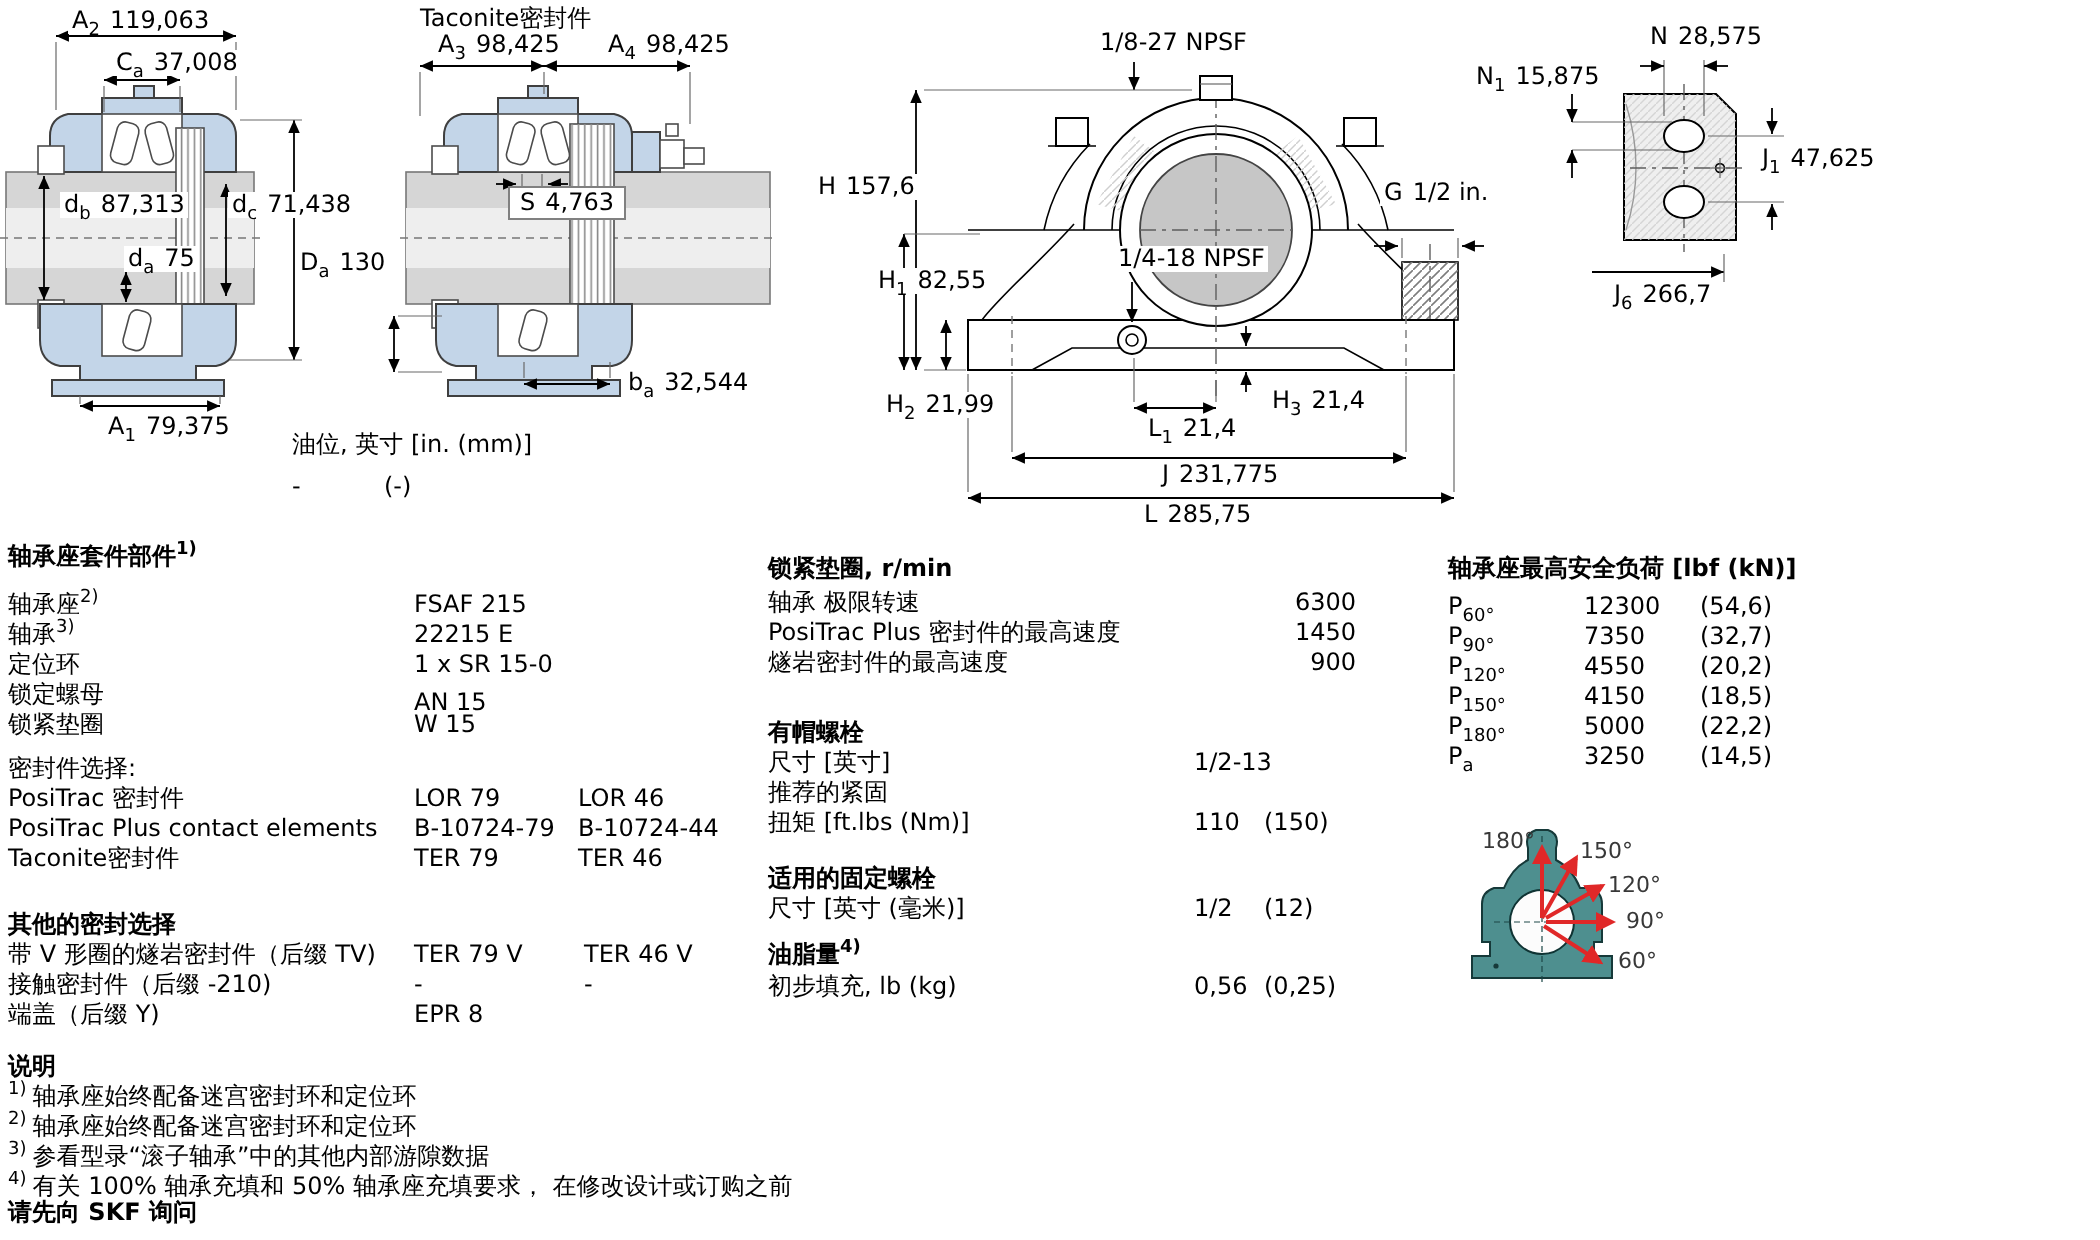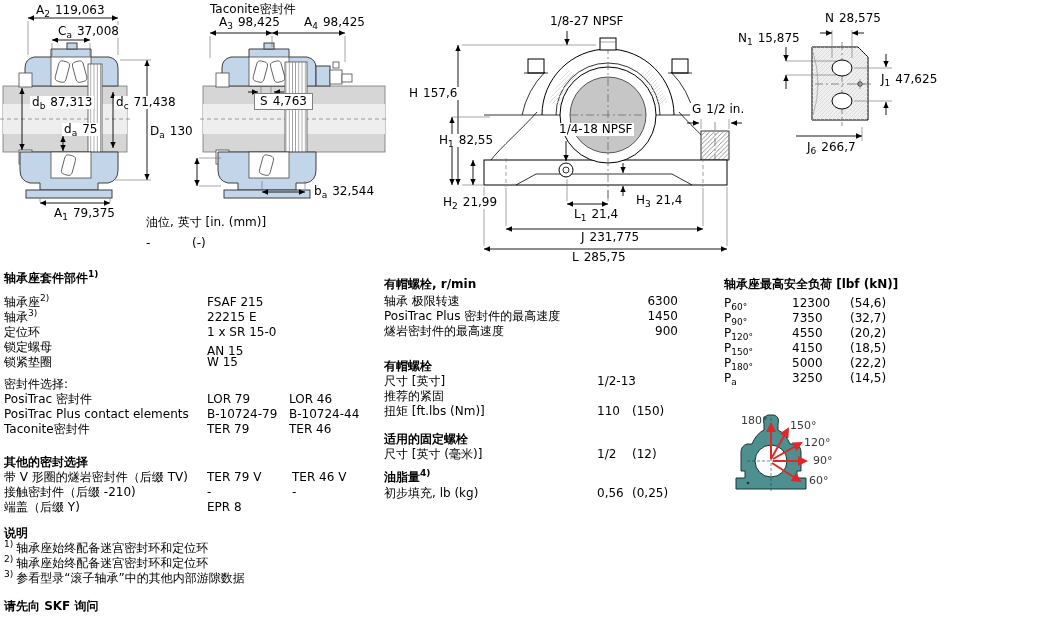--- a/index.html
+++ b/index.html
@@ -233,21 +233,21 @@
 <span class="t wb" style="left:312px;top:185px"><span>b</span><sub>a</sub><span class="dv">32,544</span></span>
 
 <span class="t" style="left:146px;top:215px">油位, 英寸 [in. (mm)]</span>
 <span class="t" style="left:146px;top:236px">-</span>
 <span class="t" style="left:192px;top:236px">(-)</span>
 
 <span class="t wb" style="left:548px;top:15px">1/8-27 NPSF</span>
 <span class="t wb" style="left:407px;top:87px"><span>H</span><span class="dv">157,6</span></span>
 <span class="t wb" style="left:437px;top:134px"><span>H</span><sub>1</sub><span class="dv">82,55</span></span>
 <span class="t wb" style="left:557px;top:123px">1/4-18 NPSF</span>
-<span class="t wb" style="left:690px;top:103px"><span>G</span><span class="dv">1/2 in.</span></span>
+<span class="t wb" style="left:690px;top:90px"><span>G</span><span class="dv">1/2 in.</span></span>
 <span class="t wb" style="left:441px;top:196px"><span>H</span><sub>2</sub><span class="dv">21,99</span></span>
 <span class="t wb" style="left:634px;top:194px"><span>H</span><sub>3</sub><span class="dv">21,4</span></span>
 <span class="t wb" style="left:572px;top:208px"><span>L</span><sub>1</sub><span class="dv">21,4</span></span>
 <span class="t wb" style="left:579px;top:231px"><span>J</span><span class="dv">231,775</span></span>
 <span class="t wb" style="left:570px;top:251px"><span>L</span><span class="dv">285,75</span></span>
 
 <span class="t wb" style="left:823px;top:12px"><span>N</span><span class="dv">28,575</span></span>
 <span class="t wb" style="left:736px;top:32px"><span>N</span><sub>1</sub><span class="dv">15,875</span></span>
 <span class="t wb" style="left:879px;top:73px"><span>J</span><sub>1</sub><span class="dv">47,625</span></span>
 <span class="t wb" style="left:805px;top:141px"><span>J</span><sub>6</sub><span class="dv">266,7</span></span>
@@ -282,23 +282,24 @@
 <span class="t" style="left:4px;top:485px">接触密封件（后缀 -210)</span>
 <span class="t" style="left:207px;top:485px">-</span>
 <span class="t" style="left:292px;top:485px">-</span>
 <span class="t" style="left:4px;top:500px">端盖（后缀 Y)</span>
 <span class="t" style="left:207px;top:500px">EPR 8</span>
 
 <span class="t b" style="left:4px;top:526px">说明</span>
 <span class="t" style="left:4px;top:541px"><sup>1)</sup><span class="nt">轴承座始终配备迷宫密封环和定位环</span></span>
 <span class="t" style="left:4px;top:556px"><sup>2)</sup><span class="nt">轴承座始终配备迷宫密封环和定位环</span></span>
 <span class="t" style="left:4px;top:571px"><sup>3)</sup><span class="nt">参看型录“滚子轴承”中的其他内部游隙数据</span></span>
+<span class="t" style="left:4px;top:586px"><sup>4)</sup><span class="nt">有关 100% 轴承充填和 50% 轴承座充填要求， 在修改设计或订购之前</span></span>
 <span class="t b" style="left:4px;top:599px">请先向 SKF 询问</span>
 
-<span class="t b" style="left:384px;top:277px">有帽螺栓, r/min</span>
+<span class="t b" style="left:384px;top:277px">锁紧垫圈, r/min</span>
 <span class="t" style="left:384px;top:294px">轴承 极限转速</span>
 <span class="t num" style="left:634px;top:294px">6300</span>
 <span class="t" style="left:384px;top:309px">PosiTrac Plus 密封件的最高速度</span>
 <span class="t num" style="left:634px;top:309px">1450</span>
 <span class="t" style="left:384px;top:324px">燧岩密封件的最高速度</span>
 <span class="t num" style="left:634px;top:324px">900</span>
 
 <span class="t b" style="left:384px;top:359px">有帽螺栓</span>
 <span class="t" style="left:384px;top:374px">尺寸 [英寸]</span>
 <span class="t" style="left:597px;top:374px">1/2-13</span>

